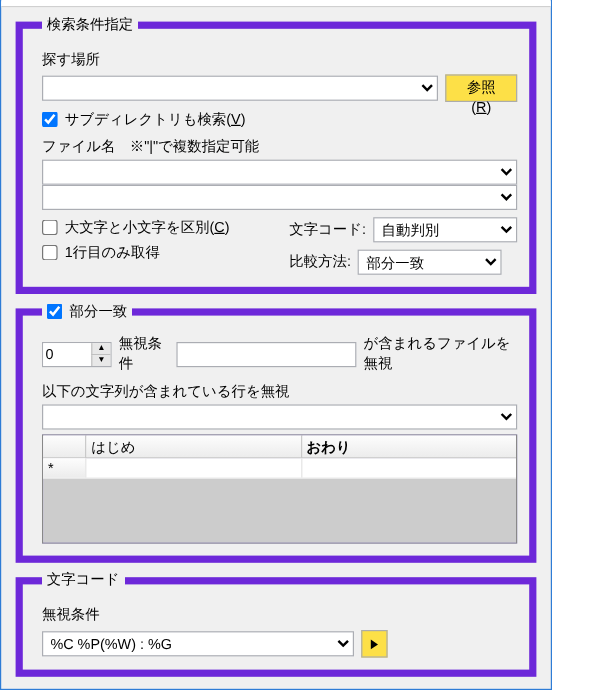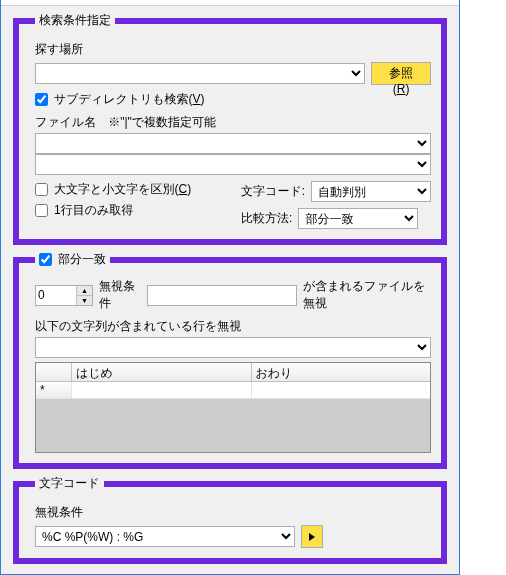--- a/index.html
+++ b/index.html
@@ -27,21 +27,21 @@
 .spin { display: inline-flex; border: 1px solid #abadb3; height: 21px; background: #fff; }
 .spin input { border: none; width: 40px; height: 19px; padding: 0 2px; }
 .spin .arrows { display: flex; flex-direction: column; width: 16px; }
 .spin .arrows span { flex: 1; display: flex; align-items: center; justify-content: center; font-size: 7px; background: #e8e8e8; border-left: 1px solid #c0c0c0; cursor: pointer; line-height: 1; }
 .spin .arrows span:first-child { border-bottom: 1px solid #c0c0c0; }
 .grid { border: 1px solid #888; background: #c4b5fd; margin-top: 4px; }
 .grid-head { display: flex; background: #f0f0f0; border-bottom: 1px solid #c0c0c0; }
 .grid-head .gh { border-right: 1px solid #c0c0c0; padding: 2px 4px; background: linear-gradient(#fdfdfd,#ececec); height: 18px; }
 .gh0 { width: 36px; }
 .gh1 { flex: 1; }
-.gh2 { flex: 1; border-right: none !important; }
+.gh2 { flex: 1; border-right: none !important; font-weight: bold; }
 .grid-body { height: 70px; background: #ccc; position: relative; }
 .grid-row { display: flex; background: #fff; border-bottom: 1px solid #e4e4e4; }
 .grid-row .gc { border-right: 1px solid #e4e4e4; padding: 1px 4px; height: 16px; }
 .gc0 { width: 36px; background: linear-gradient(#fdfdfd,#ececec); }
 .gc1 { flex: 1; }
 .gc2 { flex: 1; border-right: none !important; }
 .two-col { display: flex; gap: 18px; margin-top: 6px; }
 .two-col .left { flex: 1; }
 .two-col .right { display: flex; flex-direction: column; gap: 6px; }
 .kv { display: flex; align-items: center; gap: 6px; }

